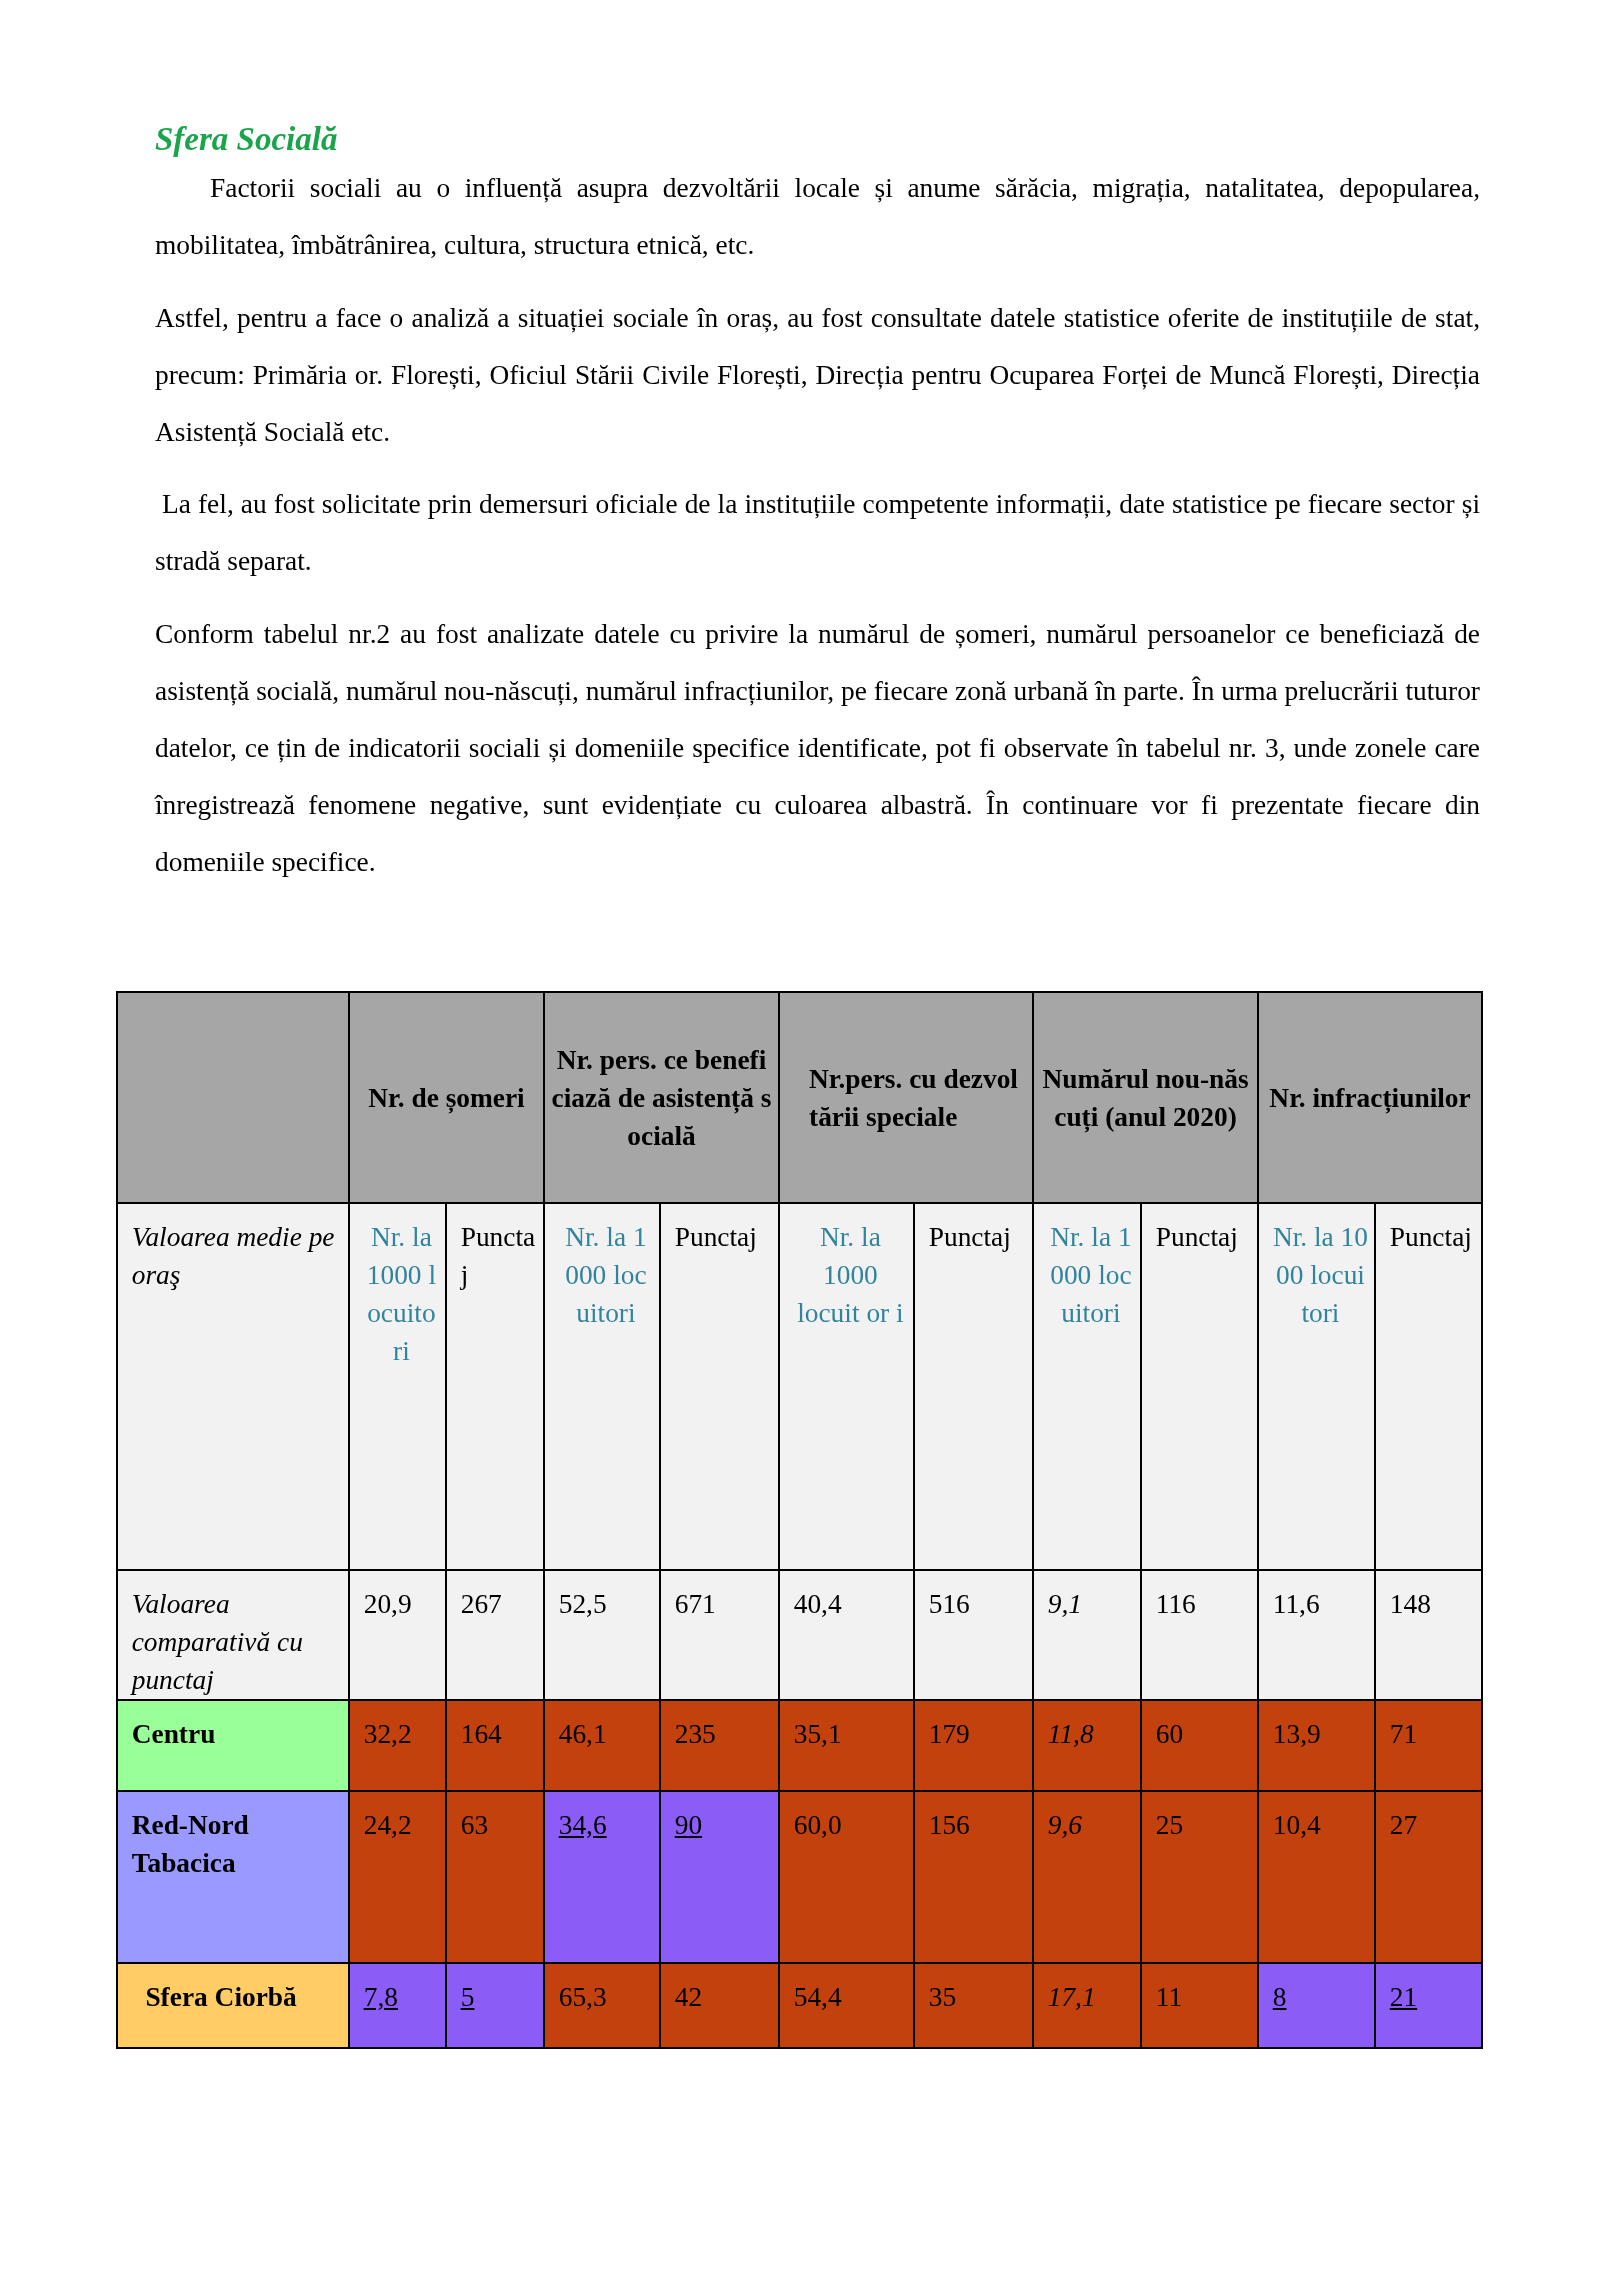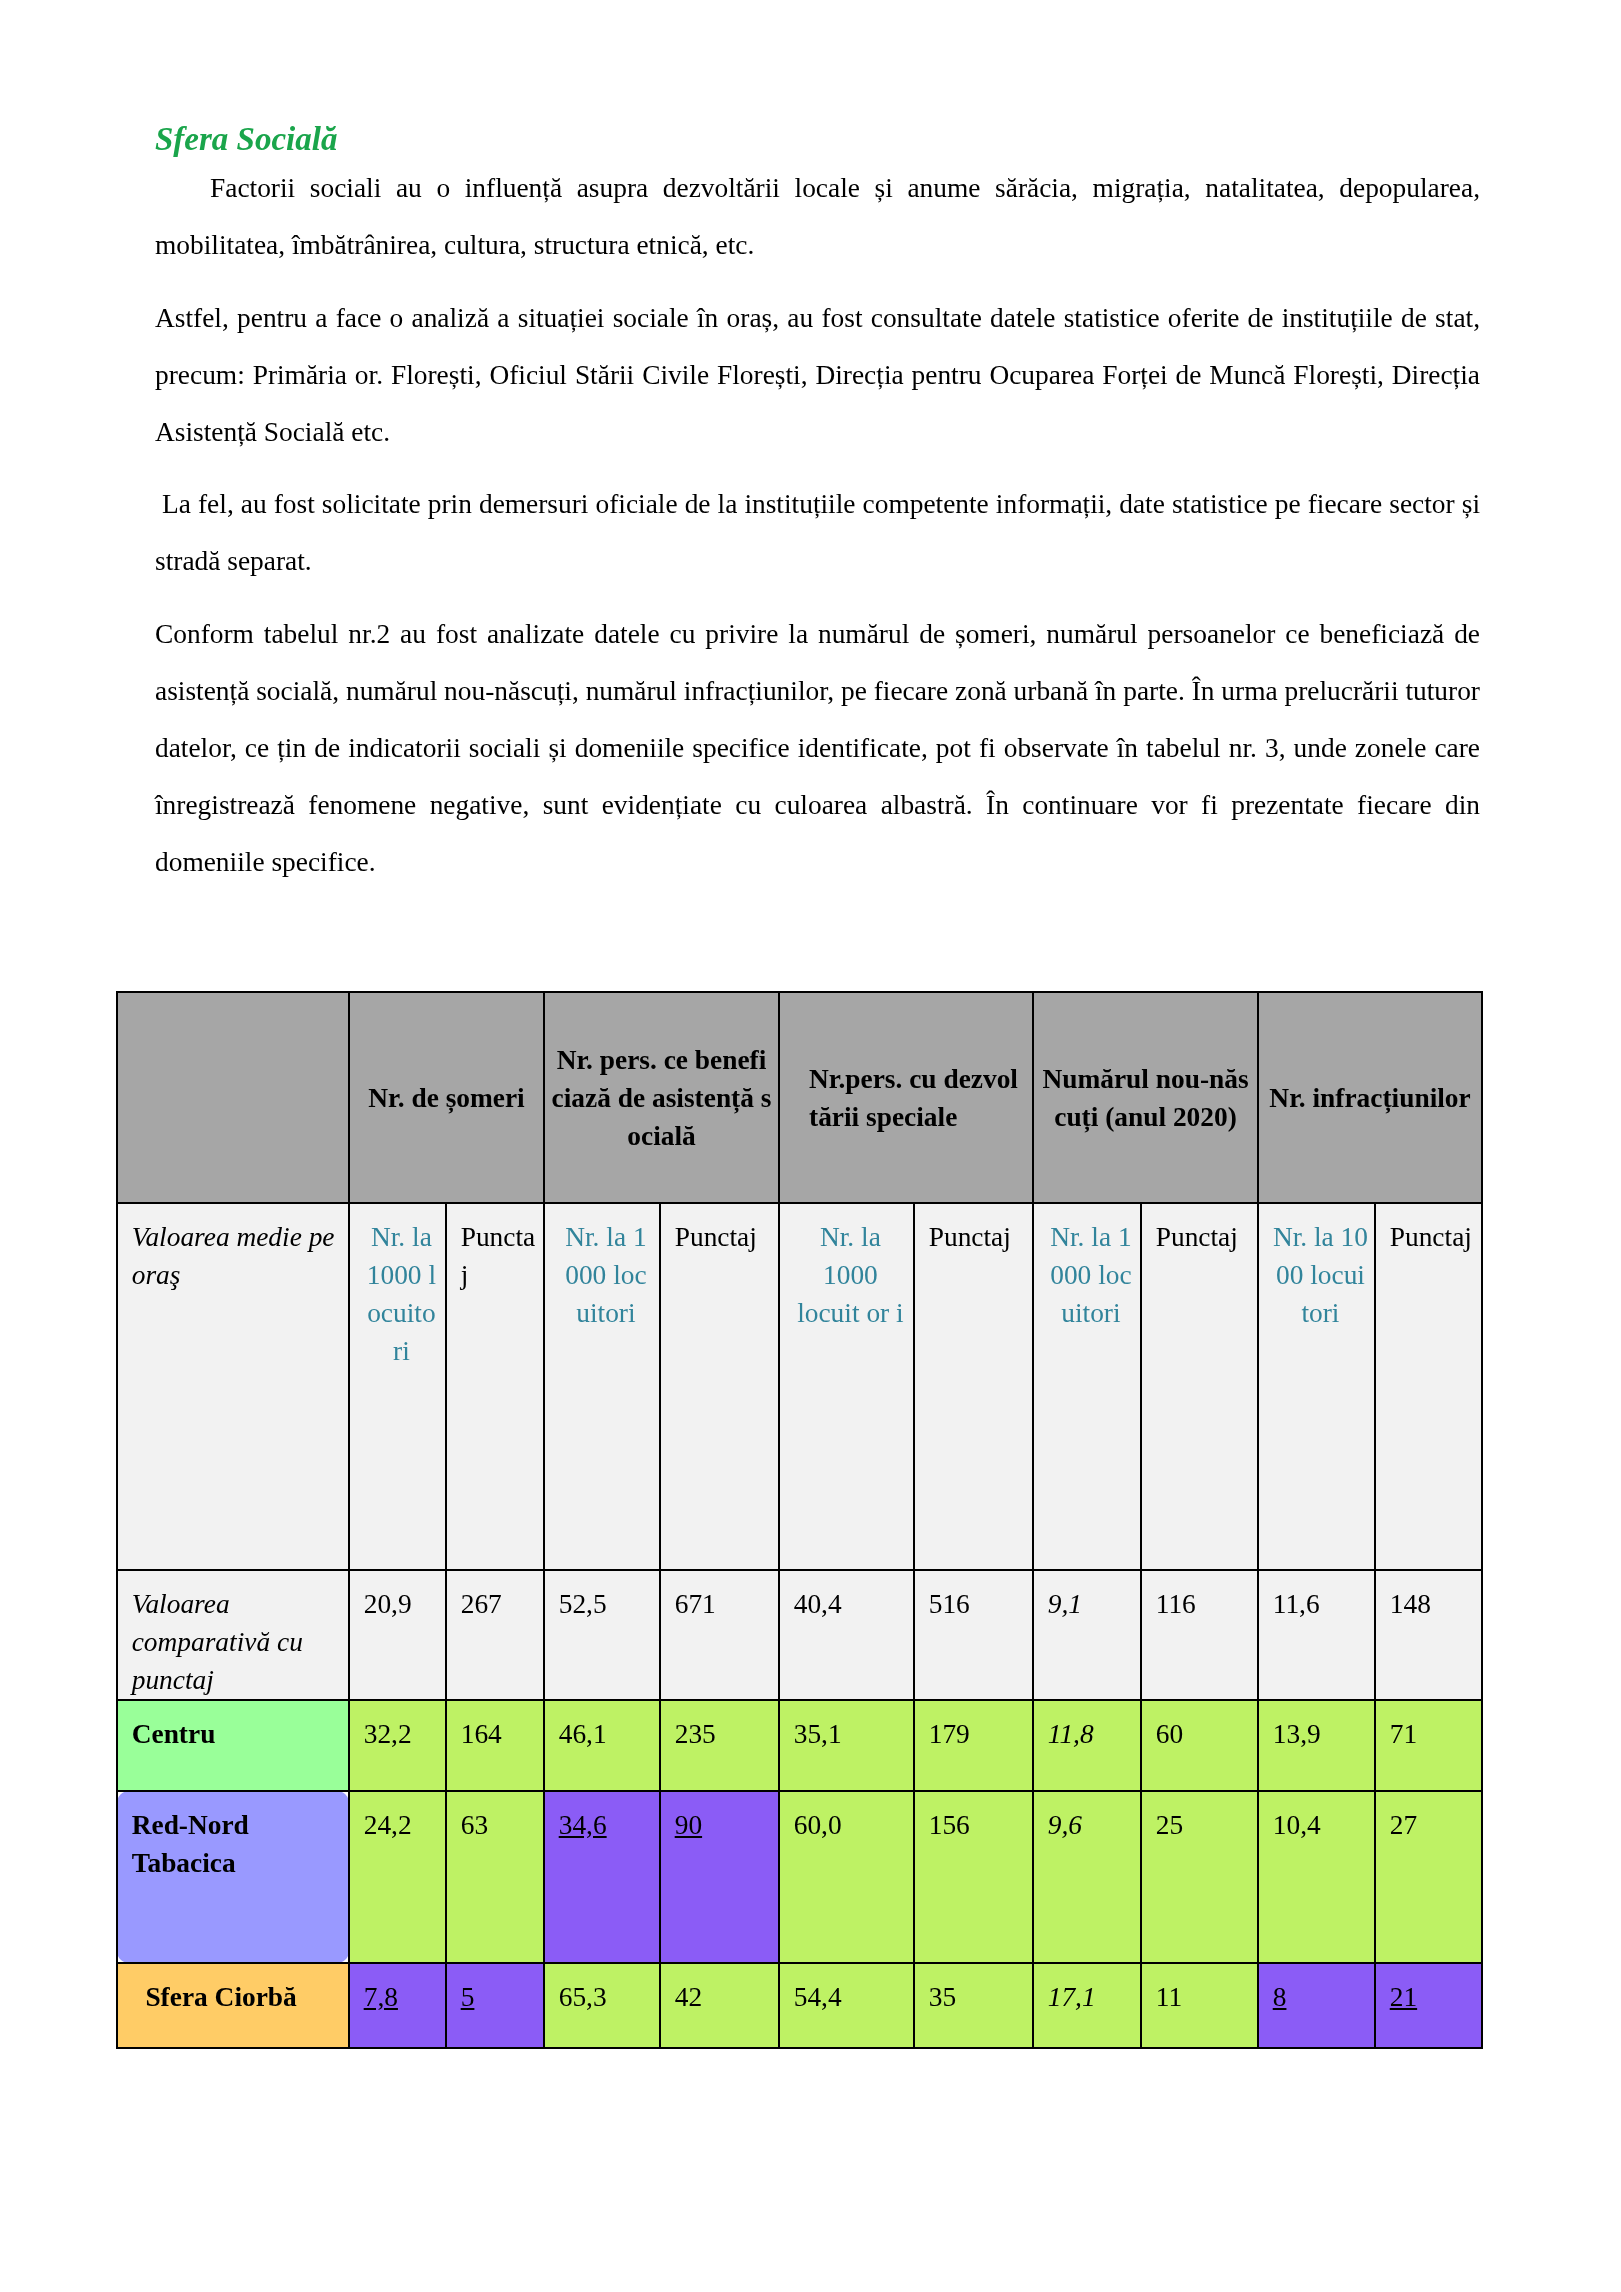--- a/index.html
+++ b/index.html
@@ -26,24 +26,24 @@
       line-height: 38px; overflow: hidden; word-break: break-all;
     }
     table.data th {
       background: #a6a6a6; font-weight: bold; text-align: center; vertical-align: middle;
       padding: 3.9px 5.9px;
     }
     .lbl-italic { font-style: italic; word-break: normal !important; }
     .zone { font-weight: bold; word-break: normal !important; }
     .teal { color: #31849b; text-align: center; }
     .gray { background: #f2f2f2; }
-    .blue { background: #bef264; }
+    .blue { background: #c2410c; }
     .white { background: #8b5cf6; text-decoration: underline; }
     .green { background: #99ff99; }
-    .purple { background: #9999ff; border-radius: 12px; }
+    .purple { background: #9999ff; }
     .orange { background: #ffcc66; }
     .it { font-style: italic; }
   </style>
 </head>
 <body>
 
 <div class="page">
   <h2 class="heading">Sfera Socială</h2>
   <p class="para indent">Factorii sociali au o influență asupra dezvoltării locale și anume sărăcia, migrația, natalitatea, depopularea, mobilitatea, îmbătrânirea, cultura, structura etnică, etc.</p>
   <div class="gap"></div>

